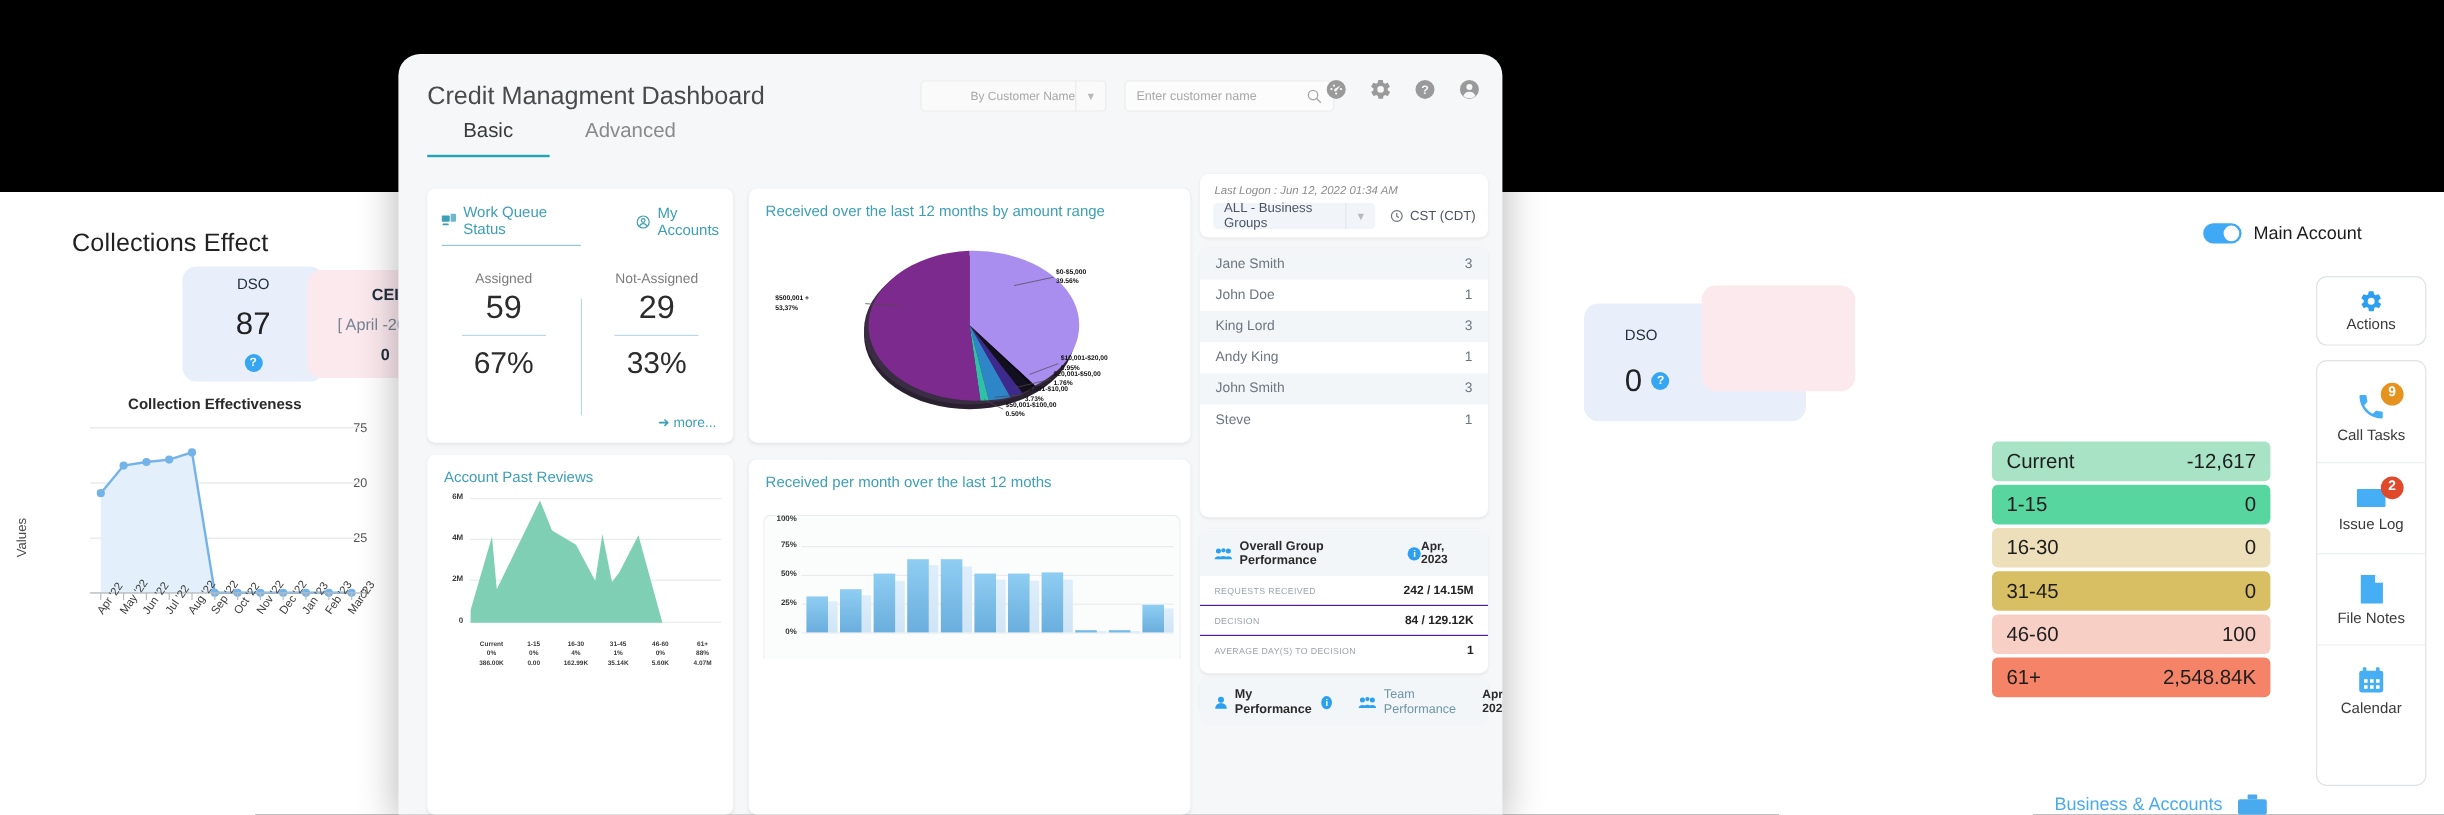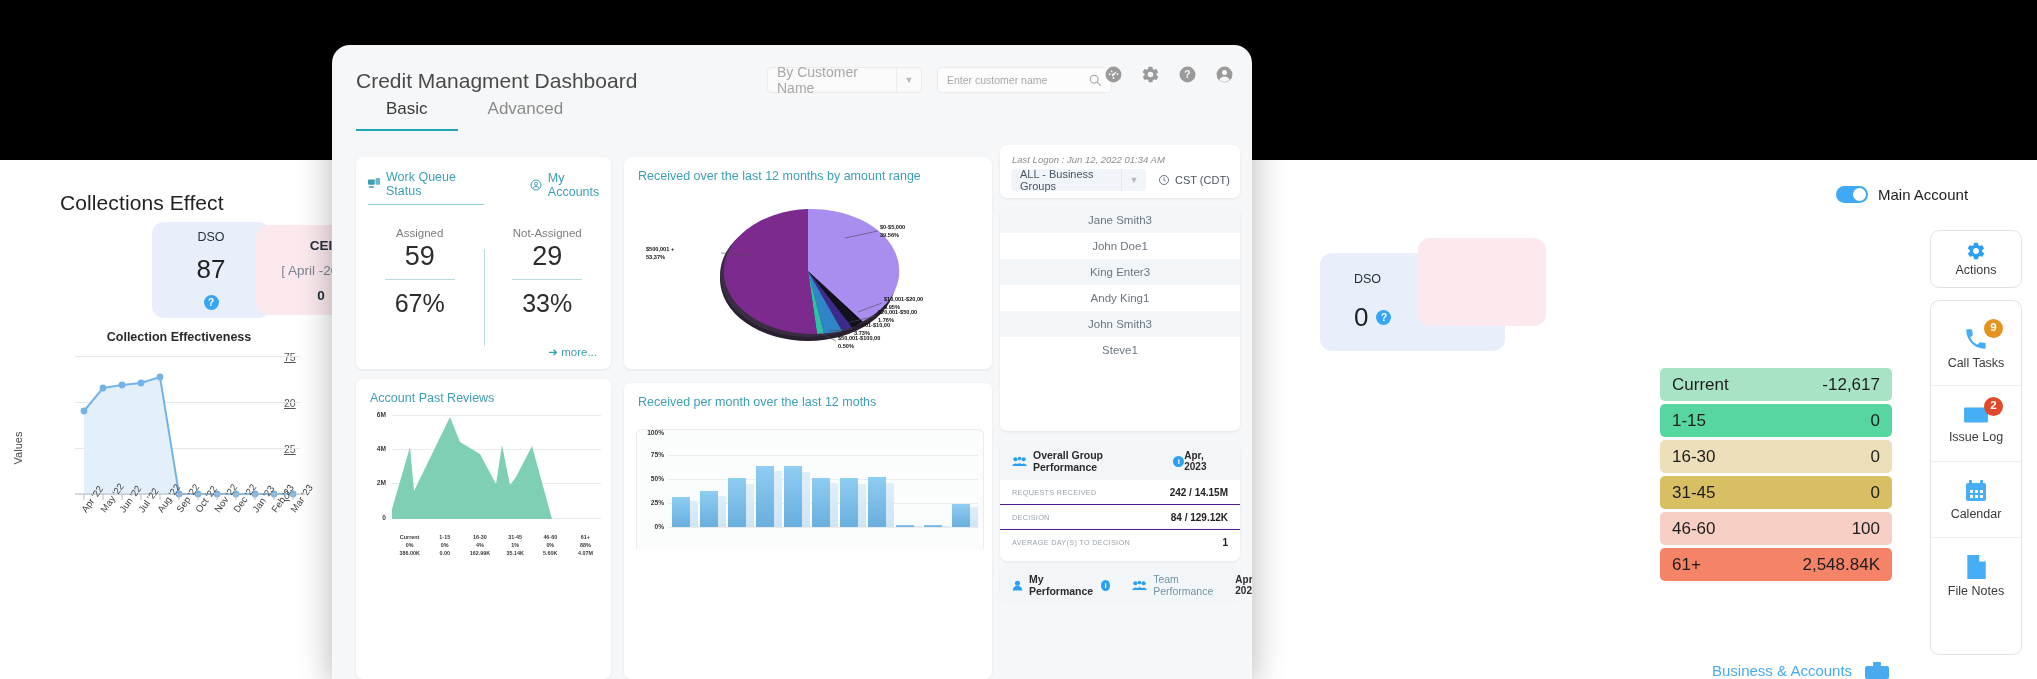--- a/index.html
+++ b/index.html
@@ -49,21 +49,21 @@
               align-items: flex-start; padding-left: 34px; gap: 16px; }
 
   
   .ce-wrap { position: absolute; left: 18px; top: 330px; width: 288px; height: 250px; }
   .ce-title { text-align: center; font-size: 12.5px; font-weight: bold; color: #2a2a2a; margin-left:34px;}
   .ce-plot { position: relative; left: 0; top: 12px; width: 288px; height: 190px; }
   .ce-ylab {
     position: absolute; left: -16px; top: 86px; font-size: 11px; color: #4a4a4a;
     transform: rotate(-90deg); transform-origin: center;
   }
-  .ce-ytick { position: absolute; right: 0; font-size: 10.5px; color: #555; text-align: left; width: 22px; text-decoration: underline;}
+  .ce-ytick { position: absolute; right: 0; font-size: 10.5px; color: #555; text-align: right; width: 22px;}
   .ce-grid { position: absolute; left: 57px; right: 6px; border-top: 1px solid #e4e7ea; }
   .ce-xlabels { position: absolute; left: 57px; top: 152px; right: 6px; height: 60px; }
   .ce-xlabels span {
     position: absolute; font-size: 9.5px; color: #3c3c3c;
     transform: rotate(-55deg); transform-origin: left top; white-space: nowrap;
   }
 
   
   .aging { position: absolute; left: 1660px; top: 368px; width: 232px; }
   .ag-row {
@@ -115,21 +115,21 @@
     box-shadow: 0 6px 34px rgba(0,0,0,.30);
     overflow: hidden;
   }
   .fg-head { position: relative; height: 78px; }
   .fg-title { position: absolute; left: 24px; top: 24px; font-size: 21px; color: #4a4a4a; }
   .sel-cust {
     position: absolute; right: 330px; top: 22px; width: 155px; height: 26px;
     background: #fafafa; border: 1px solid #ebebeb; border-radius: 4px;
     display: flex; align-items: center;
   }
-  .sel-cust .sc-text { flex: 1; font-size: 14px; color: #a8a8a8; padding-left: 9px; }
+  .sel-cust .sc-text { flex: 1; font-size: 10px; color: #a8a8a8; padding-left: 9px; text-align: right; }
   .sel-cust .sc-div { width: 1px; height: 26px; background: #ececec; }
   .caret { width: 24px; text-align: center; color: #b9b9b9; font-size: 9px; }
   .search-box {
     position: absolute; right: 140px; top: 22px; width: 175px; height: 26px;
     background: #fcfcfc; border: 1px solid #ececec; border-radius: 4px;
     display: flex; align-items: center; padding: 0 9px;
   }
   .search-box .sb-text { flex: 1; font-size: 10.5px; color: #a9a9a9; }
   .hicons { position: absolute; right: 18px; top: 20px; display: flex; gap: 18px; align-items: center; color: #9a9a9a; }
 
@@ -186,21 +186,21 @@
     display: flex; align-items: center; font-size: 11px; color: #4b5563;
   }
   .bg-sel .t { flex: 1; padding-left: 9px; }
   .bg-sel .d { width: 1px; height: 22px; background: #e2e8ee; }
   .tz { font-size: 11px; color: #4b5563; display: flex; align-items: center; gap: 5px; }
 
   #card-pend { left: 668px; top: 162px; width: 240px; height: 224px; }
   .pend-head { display: flex; align-items: center; gap: 7px; font-size: 12.5px; color: #3d9fb5;
                padding: 12px 0 5px 12px; }
   .pend-head .u { border-bottom: 1px solid #8fc8d6; padding-bottom: 4px; }
-  .pend-row { display: flex; justify-content: center; align-items: center;
+  .pend-row { display: flex; justify-content: space-between; align-items: center;
               height: 26px; padding: 0 13px; font-size: 11.5px; color: #6c7680; }
   .pend-row:nth-child(odd) { background: #f3f6f8; }
 
   #card-perf { left: 668px; top: 396px; width: 240px; height: 120px; }
   .perf-head { display: flex; align-items: center; justify-content: space-between;
                padding: 8px 12px 7px; background: #f3f6f8; border-radius: 7px 7px 0 0; }
   .perf-h-l { display: flex; align-items: center; gap: 6px; font-size: 10.5px; font-weight: bold; color: #2b2b2b; }
   .perf-h-r { font-size: 10px; font-weight: bold; color: #2b2b2b; }
   .perf-row { display: flex; justify-content: space-between; align-items: center;
               height: 25px; padding: 0 12px; border-bottom: 1px solid #4c1d95; }
@@ -366,44 +366,44 @@
         <svg width="26" height="22" viewBox="0 0 24 20" fill="#45aef5">
           <path d="M2 2h20v16H2z" opacity=".0"></path>
           <path d="M2 3h20a1 1 0 0 1 1 1v12a1 1 0 0 1-1 1H2a1 1 0 0 1-1-1V4a1 1 0 0 1 1-1zm10 8L2.5 4.5h19L12 11z"></path>
         </svg>
         <span class="badge" style="background:#e0492a">2</span>
       </span>
       <span class="rail-label">Issue Log</span>
     </div>
     <div class="rail-item">
       <span class="rail-icon">
+        <svg width="22" height="26" viewBox="0 0 20 24" fill="#45aef5">
+          <path d="M2 1h11l6 6v16H2z"></path>
+          <path d="M13 1v6h6z" fill="#fff"></path>
+        </svg>
+      </span>
+      <span class="rail-label">File Notes</span>
+    </div>
+    <div class="rail-item">
+      <span class="rail-icon">
         <svg width="24" height="24" viewBox="0 0 24 24" fill="#45aef5">
           <rect x="2" y="4" width="20" height="18" rx="2"></rect>
           <rect x="5" y="1" width="3" height="5" rx="1"></rect>
             <rect x="16" y="1" width="3" height="5" rx="1"></rect>
           <g fill="#fff">
               <rect x="6" y="11" width="3" height="3"></rect>
               <rect x="11" y="11" width="3" height="3"></rect>
           <rect x="16" y="11" width="3" height="3"></rect>
               <rect x="6" y="16" width="3" height="3"></rect>
           <rect x="11" y="16" width="3" height="3"></rect>
               <rect x="16" y="16" width="3" height="3"></rect>
             </g>
         </svg>
       </span>
       <span class="rail-label">Calendar</span>
-    </div>
-    <div class="rail-item">
-      <span class="rail-icon">
-        <svg width="22" height="26" viewBox="0 0 20 24" fill="#45aef5">
-          <path d="M2 1h11l6 6v16H2z"></path>
-          <path d="M13 1v6h6z" fill="#fff"></path>
-        </svg>
-      </span>
-      <span class="rail-label">File Notes</span>
     </div>
   </div>
 
   <div class="biz-acc">
     <span>Business &amp; Accounts</span>
     <span>
       <svg width="26" height="20" viewBox="0 0 26 20" fill="#4aaaf0">
         <rect x="1" y="6" width="24" height="13" rx="2"></rect>
         <rect x="9" y="2" width="8" height="4" rx="1"></rect>
       </svg>
@@ -659,21 +659,21 @@
       <div>
         <div class="pend-row">
           <span>Jane Smith</span>
           <span>3</span>
         </div>
         <div class="pend-row">
           <span>John Doe</span>
           <span>1</span>
         </div>
         <div class="pend-row">
-          <span>King Enter</span>
+          <span>King Lord</span>
           <span>3</span>
         </div>
         <div class="pend-row">
           <span>Andy King</span>
           <span>1</span>
         </div>
         <div class="pend-row">
           <span>John Smith</span>
           <span>3</span>
         </div>

